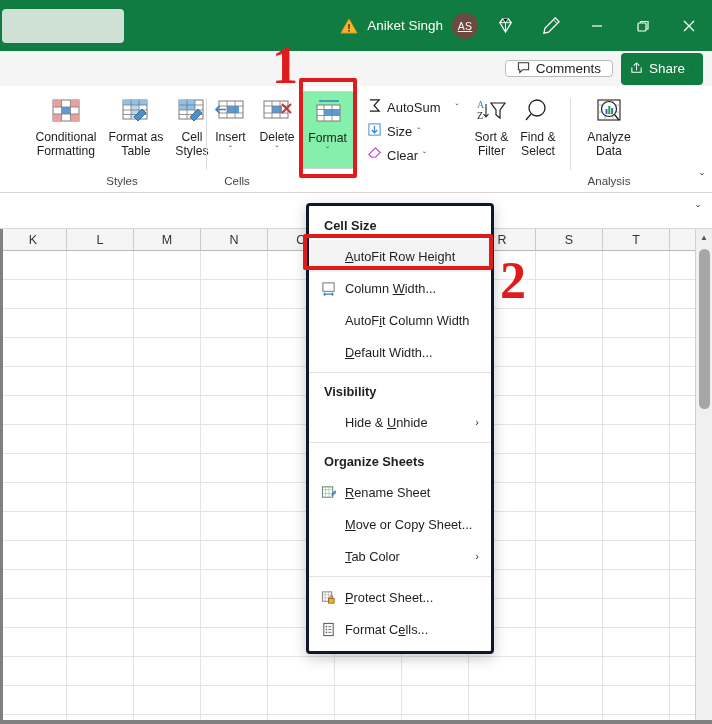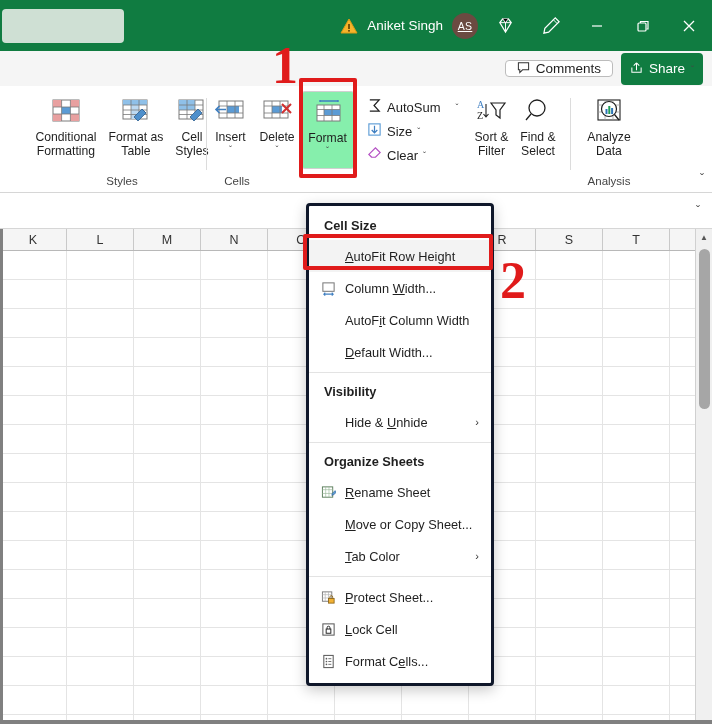--- a/index.html
+++ b/index.html
@@ -727,30 +727,20 @@
             <path d="M1.5 5 H11.5 M4.5 2 V12 M8 2 V12 M1.5 8.5 H11.5" stroke="#b0b0b0" stroke-width="0.7"></path>
             <rect x="8" y="9" width="6" height="5" fill="#F2B134" stroke="#8a6318" stroke-width="0.9"></rect>
             <path d="M9.5 9 V7.5 A1.5 1.5 0 0 1 12.5 7.5 V9" fill="none" stroke="#8a6318" stroke-width="0.9"></path>
           </svg>
         </span>
         <span class="mi-txt"><span class="u">P</span>rotect Sheet...</span>
       </div>
       <div class="menu-item">
         <span class="mi-ico">
           <svg width="15" height="15" viewBox="0 0 16 16">
-            <rect x="2" y="2" width="12" height="12" fill="none" stroke="#5a5a5a" stroke-width="1.1"></rect>
-            <rect x="5.5" y="7.5" width="5" height="4.5" fill="none" stroke="#1f1f1f" stroke-width="1"></rect>
-            <path d="M6.5 7.5 V6 A1.5 1.5 0 0 1 9.5 6 V7.5" fill="none" stroke="#1f1f1f" stroke-width="1"></path>
-          </svg>
-        </span>
-        <span class="mi-txt"><span class="u">L</span>ock Cell</span>
-      </div>
-      <div class="menu-item">
-        <span class="mi-ico">
-          <svg width="15" height="15" viewBox="0 0 16 16">
             <rect x="3" y="1.5" width="10" height="13" fill="none" stroke="#5a5a5a" stroke-width="1.1"></rect>
             <circle cx="5.8" cy="5" r="0.9" fill="#5a5a5a"></circle>
             <circle cx="5.8" cy="8" r="0.9" fill="#5a5a5a"></circle>
             <circle cx="5.8" cy="11" r="0.9" fill="#5a5a5a"></circle>
             <path d="M7.8 5 H11 M7.8 8 H11 M7.8 11 H11" stroke="#5a5a5a" stroke-width="0.9"></path>
           </svg>
         </span>
         <span class="mi-txt">Format C<span class="u">e</span>lls...</span>
       </div>
     </div>

